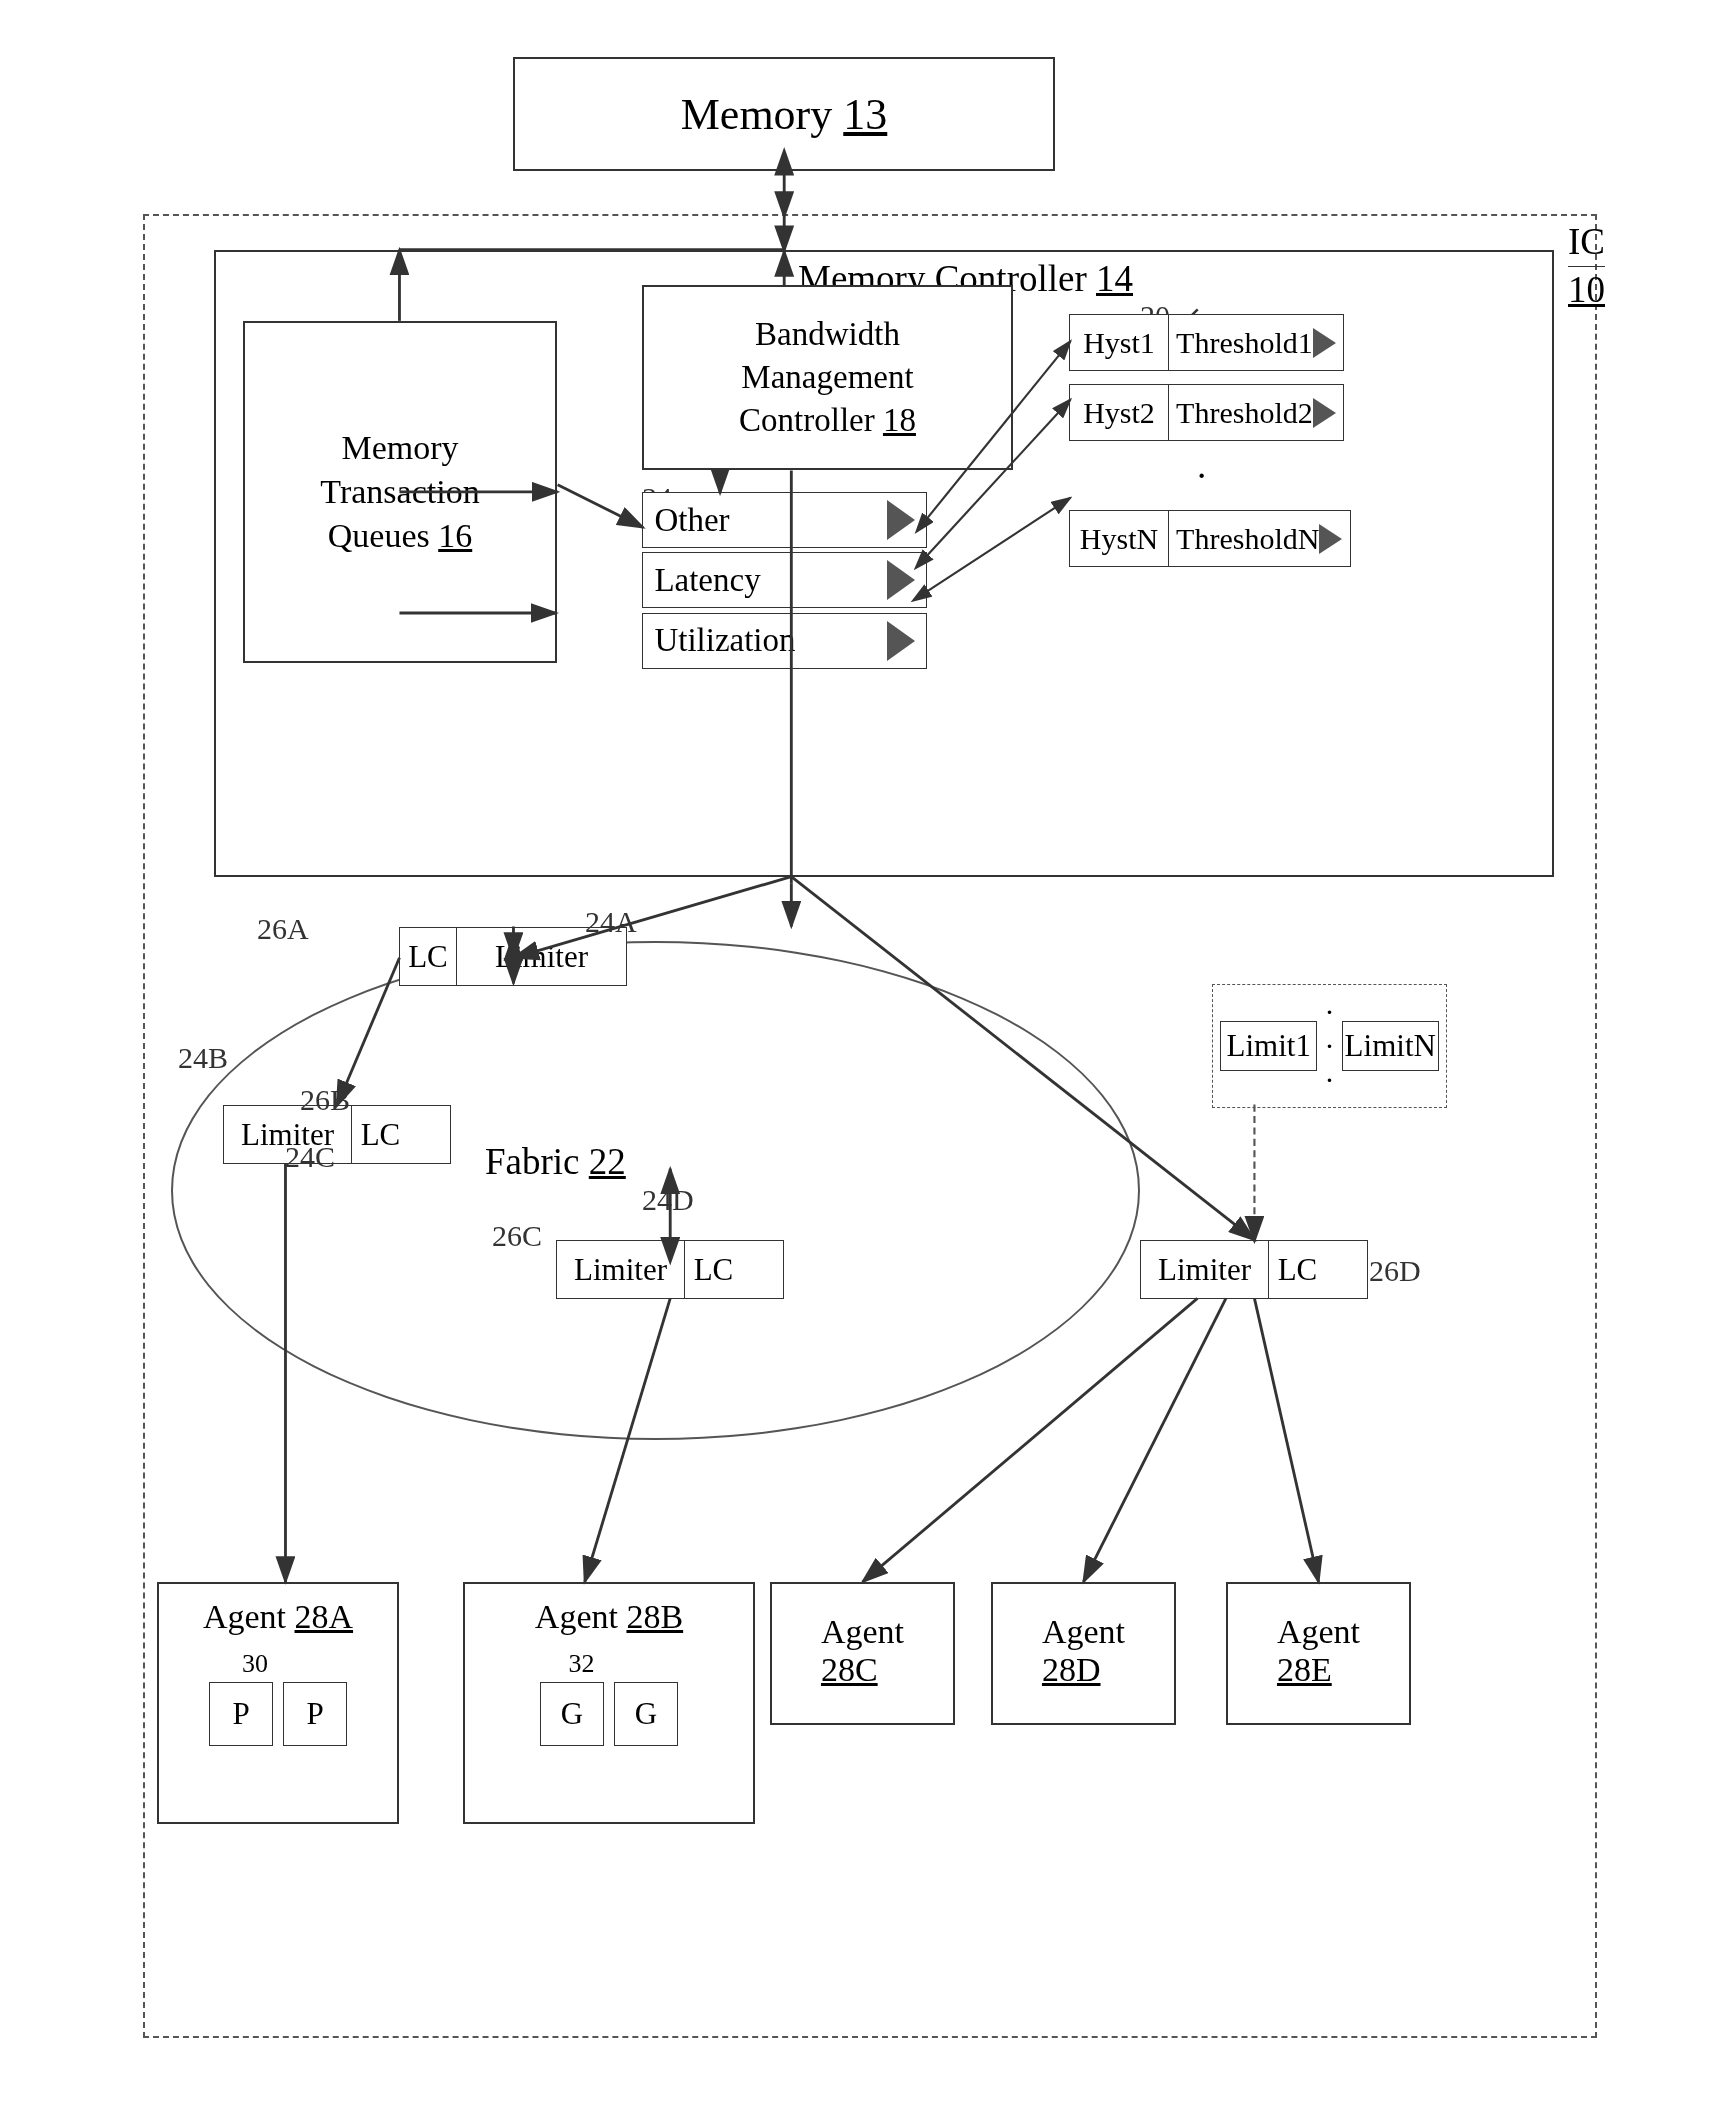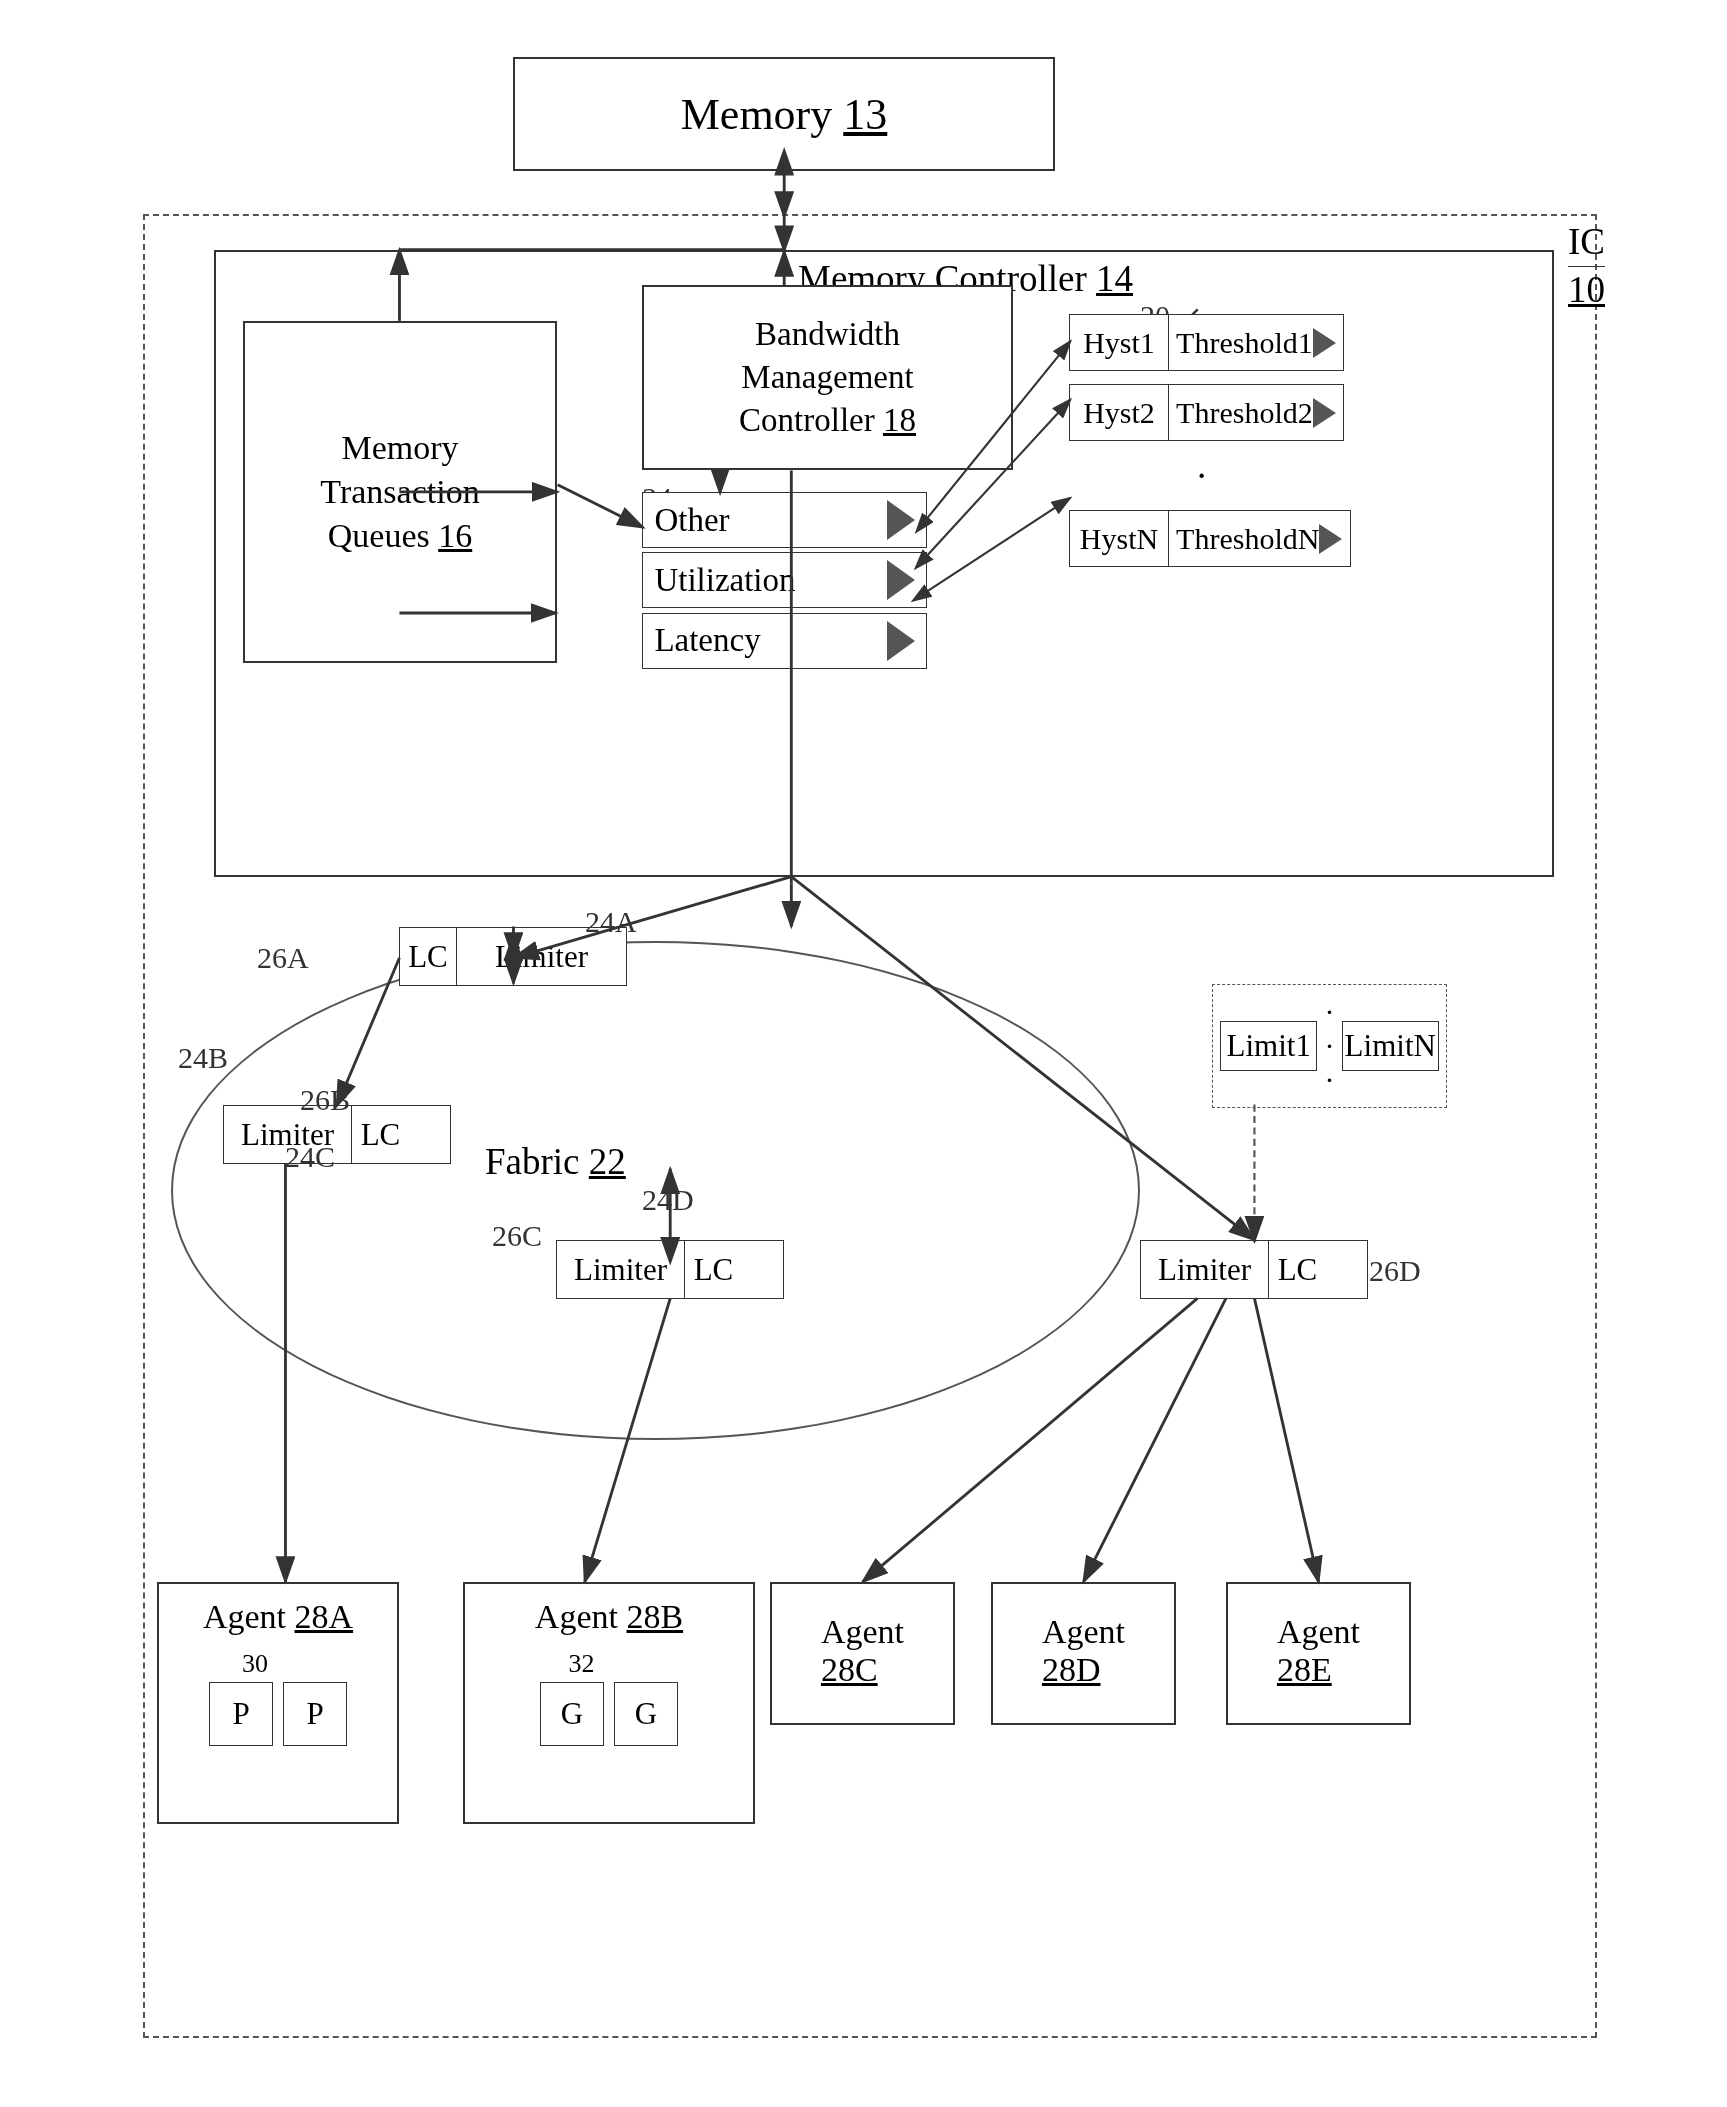--- a/index.html
+++ b/index.html
@@ -343,25 +343,25 @@
   </div>
 
   <div class="label-34 arrow-label">34</div>
 
   <div class="metrics-group">
     <div class="metric-box">
       <span>Other</span>
       <div class="metric-arrow"></div>
     </div>
     <div class="metric-box">
+      <span>Latency</span>
+      <div class="metric-arrow"></div>
+    </div>
+    <div class="metric-box">
       <span>Utilization</span>
-      <div class="metric-arrow"></div>
-    </div>
-    <div class="metric-box">
-      <span>Latency</span>
       <div class="metric-arrow"></div>
     </div>
   </div>
 
   <div class="label-20 arrow-label">20 ↙</div>
   <div class="hyst-group">
     <div class="hyst-row">
       <div class="hyst-cell">Hyst1</div>
       <div class="thresh-cell">
         <span>Threshold1</span>
@@ -443,21 +443,21 @@
   </div>
 
   <div class="agent-box" style="top:1539px; left:891px; width:185px; min-height:143px; align-items:center; justify-content:center;">
     <div class="agent-label">Agent<br><u>28D</u></div>
   </div>
 
   <div class="agent-box" style="top:1539px; left:1126px; width:185px; min-height:143px; align-items:center; justify-content:center;">
     <div class="agent-label">Agent<br><u>28E</u></div>
   </div>
 
-  <div class="arrow-label" style="top:869px; left:157px;margin-top:29px;">26A</div>
+  <div class="arrow-label" style="top:869px; left:157px;">26A</div>
   <div class="arrow-label" style="top:862px; left:485px;">24A</div>
   <div class="arrow-label" style="top:998px; left:78px;">24B</div>
   <div class="arrow-label" style="top:1040px; left:200px;">26B</div>
   <div class="arrow-label" style="top:1176px; left:392px;">26C</div>
   <div class="arrow-label" style="top:1140px; left:542px;">24D</div>
   <div class="arrow-label" style="top:1097px; left:185px;">24C</div>
   <div class="arrow-label" style="top:1211px; left:1269px;">26D</div>
 
   <svg class="arrows-svg" viewBox="0 0 2144 2838" xmlns="http://www.w3.org/2000/svg">
     <defs>

